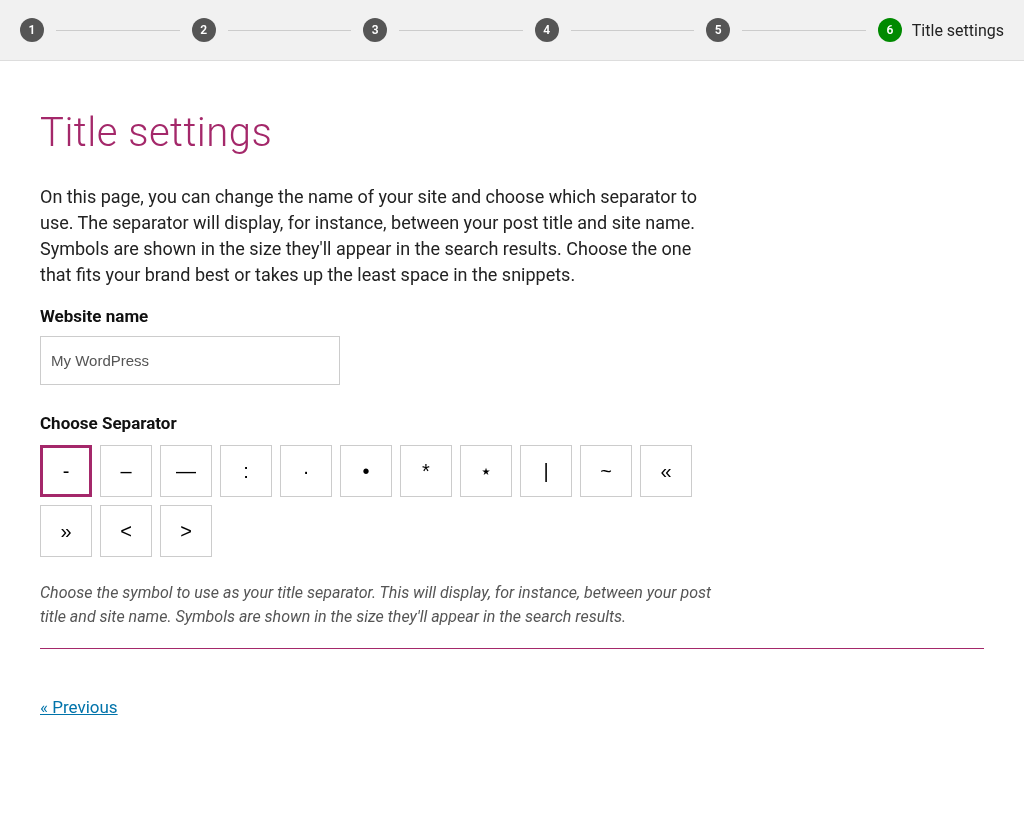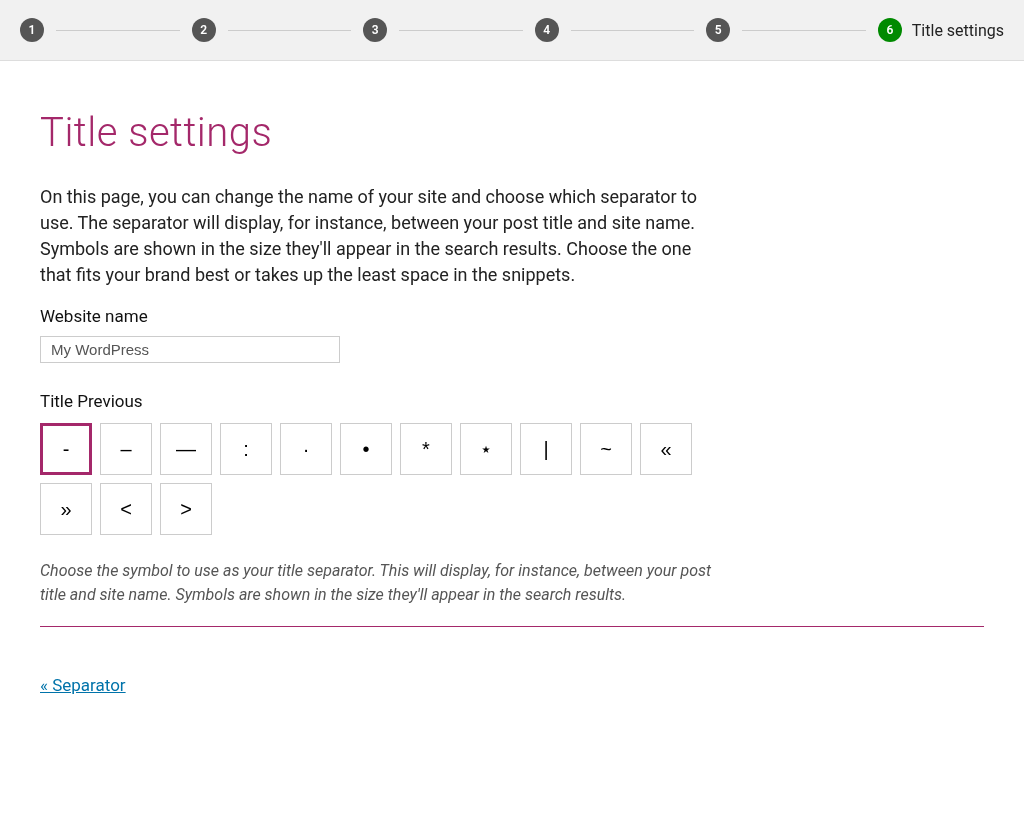--- a/index.html
+++ b/index.html
@@ -66,27 +66,27 @@
     }
     .intro {
       font-size: 18px;
       line-height: 1.45;
       color: #222;
       max-width: 680px;
       margin-bottom: 18px;
     }
     .field-label {
       font-size: 17px;
-      font-weight: 400;
+      font-weight: 700;
       color: #111;
       margin-bottom: 10px;
     }
     .text-input {
       width: 300px;
-      padding: 4px 10px;
+      padding: 15px 10px;
       font-size: 15px;
       border: 1px solid #ccc;
       color: #555;
       margin-bottom: 28px;
       background: #fff;
     }
     .separator-grid {
       display: flex;
       flex-wrap: wrap;
       gap: 8px;
@@ -160,21 +160,21 @@
   </div>
 </div>
 
 <div class="content">
   <h1 class="page-title">Title settings</h1>
   <p class="intro">On this page, you can change the name of your site and choose which separator to use. The separator will display, for instance, between your post title and site name. Symbols are shown in the size they'll appear in the search results. Choose the one that fits your brand best or takes up the least space in the snippets.</p>
 
   <div class="field-label">Website name</div>
   <input type="text" class="text-input" value="My WordPress" style="">
 
-  <div class="field-label">Title Previous</div>
+  <div class="field-label">Choose Separator</div>
   <div class="separator-grid">
     <div class="sep-option selected">-</div>
     <div class="sep-option">–</div>
     <div class="sep-option">—</div>
     <div class="sep-option">:</div>
     <div class="sep-option">·</div>
     <div class="sep-option">•</div>
     <div class="sep-option">*</div>
     <div class="sep-option">⋆</div>
     <div class="sep-option">|</div>
@@ -182,14 +182,14 @@
     <div class="sep-option">«</div>
     <div class="sep-option">»</div>
     <div class="sep-option">&lt;</div>
     <div class="sep-option">&gt;</div>
   </div>
 
   <p class="hint">Choose the symbol to use as your title separator. This will display, for instance, between your post title and site name. Symbols are shown in the size they'll appear in the search results.</p>
 
   <hr class="divider">
 
-  <a class="prev-link">« Separator</a>
+  <a class="prev-link">« Previous</a>
 </div>
 
 </body></html>

